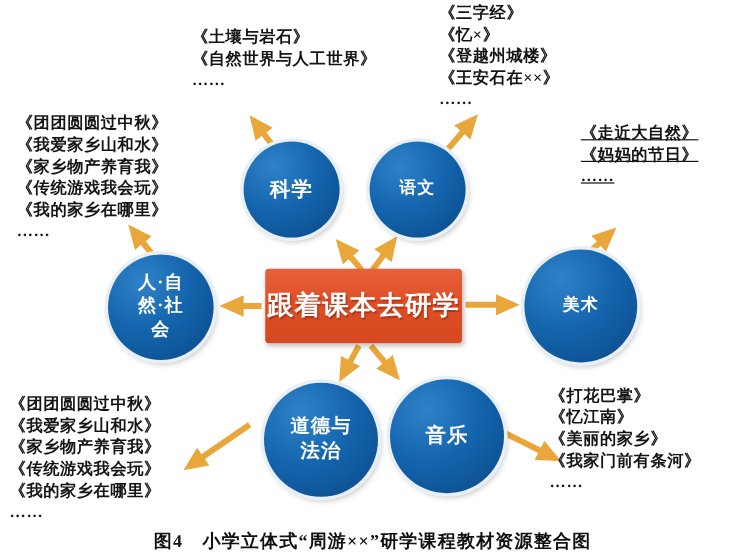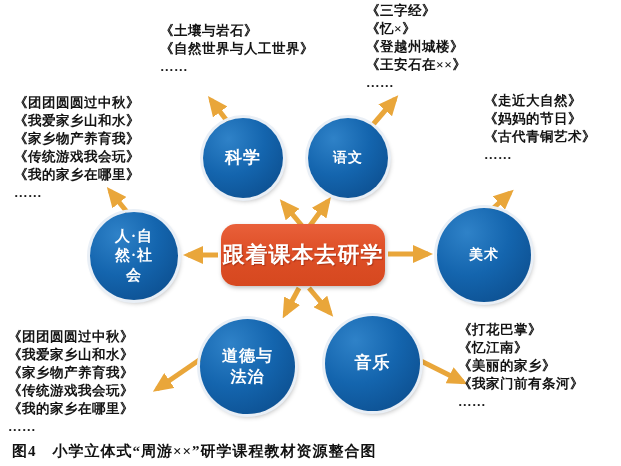--- a/index.html
+++ b/index.html
@@ -13,40 +13,40 @@
     display:flex; align-items:center; justify-content:center;
     color:#ffffff; font-weight:bold; text-align:center;
     background:radial-gradient(circle at 32% 26%, #2f82c8 0%, #1465ae 45%, #0a4886 100%);
     box-shadow:0 0 0 3px #e9eff6, 2px 3px 5px rgba(0,0,0,0.28);
   }
   .node .node-label { white-space:pre-line; line-height:1.3; letter-spacing:1px; }
   #node-science  { left:203px; top:118px; width:80px; height:80px; font-size:17px; }
   #node-chinese  { left:308px; top:118px; width:80px; height:80px; font-size:14px; }
   #node-nature   { left:90px;  top:212px; width:88px; height:88px; font-size:15px; }
   #node-art      { left:437px; top:208px; width:94px; height:94px; font-size:14px; }
-  #node-morality { left:200px; top:319px; width:95px; height:95px; font-size:16px; }
+  #node-morality { left:220px; top:319px; width:95px; height:95px; font-size:16px; }
   #node-music    { left:325px; top:316px; width:95px; height:95px; font-size:17px; }
   .center-node {
     position:absolute; left:221px; top:224px; width:164px; height:62px;
     background:linear-gradient(180deg,#e9603a 0%, #de4f27 45%, #d6481f 100%);
-    border-radius:15px; display:flex; align-items:center; justify-content:center;
+    border-radius:3px; display:flex; align-items:center; justify-content:center;
     color:#ffffff; font-weight:bold; font-size:22px; letter-spacing:1px;
     box-shadow:1px 2px 4px rgba(0,0,0,0.25);
     text-shadow:1px 1px 1px rgba(120,20,0,0.45);
   }
   .books { position:absolute; font-weight:bold; font-size:13.5px; line-height:18px; color:#141414; letter-spacing:0.5px; }
   #list-science  { left:160px; top:22px;  }
   #list-chinese  { left:347px; top:2px;margin-left:19px;   }
-  #list-art      { left:484px; top:92px;  }
+  #list-art      { left:484px; top:102px;text-decoration:underline;  }
   #list-nature   { left:14px;  top:94px;  }
   #list-morality { left:8px;   top:328px; }
   #list-music    { left:458px; top:321px; }
   .caption {
-    position:absolute; left:0; right:0; top:442px; 
-    font-size:15px; font-weight:bold; color:#111111; white-space:pre; letter-spacing:1px;margin-left:12px;
+    position:absolute; left:0; right:0; top:442px; text-align:center;
+    font-size:15px; font-weight:bold; color:#111111; white-space:pre; letter-spacing:1px;
   }
 </style>
 </head>
 <body>
 
 <div id="stage">
 
   <svg class="arrow-layer" viewBox="0 0 621 466">
     <defs>
       <marker id="ah" markerUnits="userSpaceOnUse" markerWidth="20" markerHeight="18" viewBox="0 0 10 9" refX="7.5" refY="4.5" orient="auto">
@@ -103,21 +103,20 @@
   <div class="books" id="list-chinese">
       <div class="book">《三字经》</div>
       <div class="book">《忆×》</div>
       <div class="book">《登越州城楼》</div>
       <div class="book">《王安石在××》</div>
       <div class="book">……</div>
     </div>
   <div class="books" id="list-art">
       <div class="book">《走近大自然》</div>
       <div class="book">《妈妈的节日》</div>
-      <div class="book">《古代青铜艺术》</div>
       <div class="book">……</div>
     </div>
   <div class="books" id="list-nature">
       <div class="book">《团团圆圆过中秋》</div>
       <div class="book">《我爱家乡山和水》</div>
       <div class="book">《家乡物产养育我》</div>
       <div class="book">《传统游戏我会玩》</div>
       <div class="book">《我的家乡在哪里》</div>
       <div class="book">……</div>
     </div>

